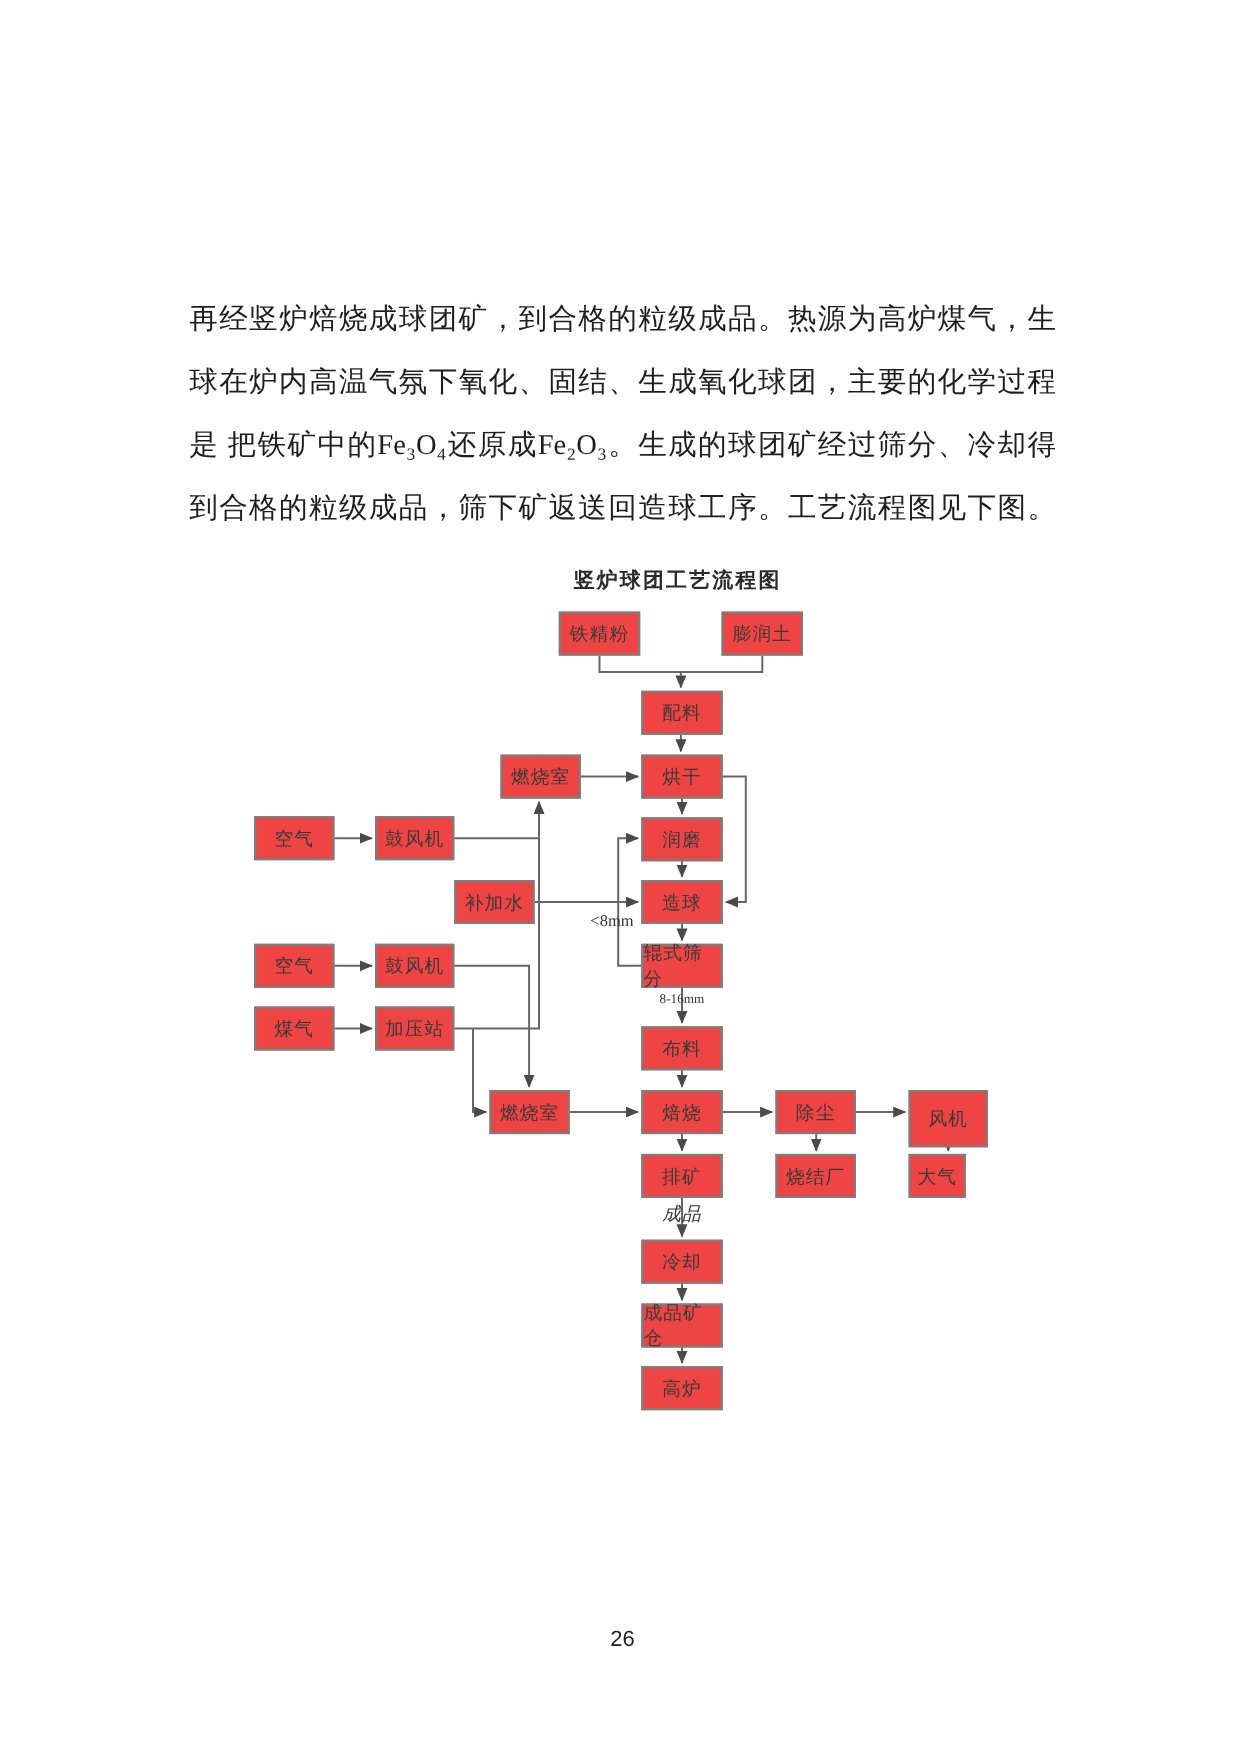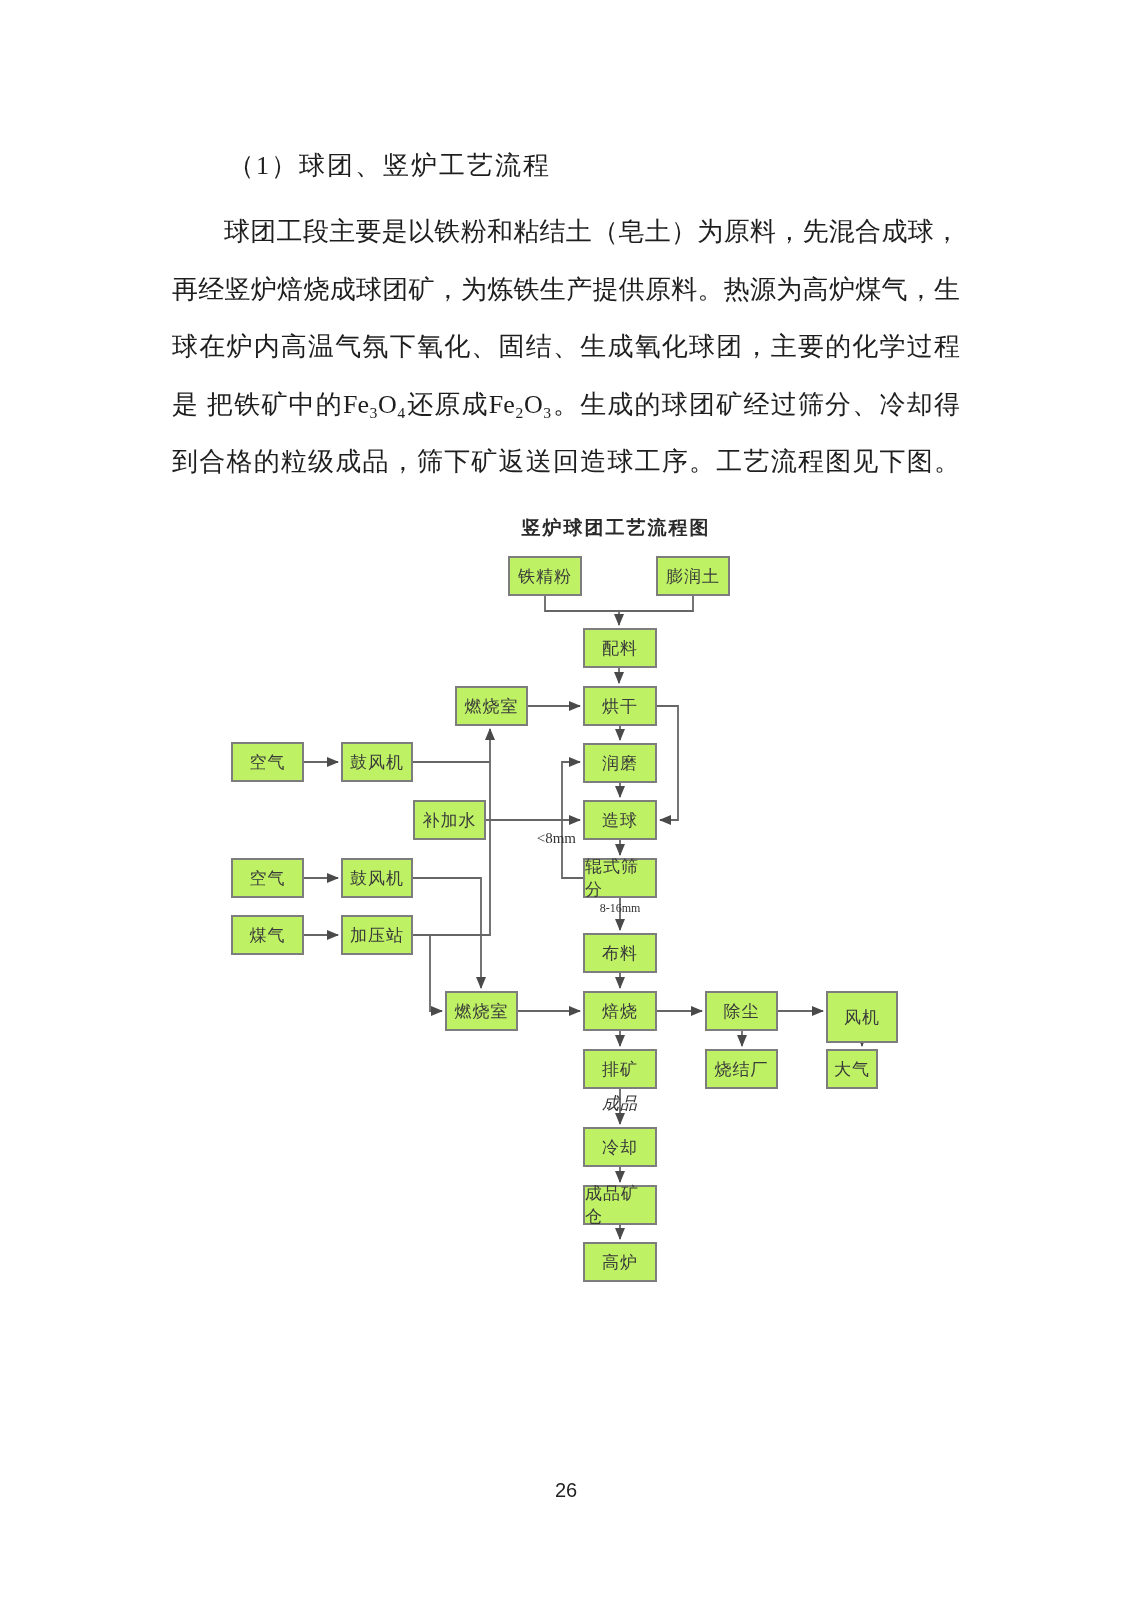--- a/index.html
+++ b/index.html
@@ -19,21 +19,21 @@
     text-align:justify; text-align-last:justify;
   }
   .para-line.indent { padding-left:52px; width:736px; }
   .flow-title {
     position:absolute; left:616px; top:515px; transform:translateX(-50%);
     font-size:19px; font-weight:bold; letter-spacing:2px; color:#2a2a2a;
     white-space:nowrap;
   }
   .node {
     position:absolute; box-sizing:border-box;
-    border:2px solid #7d7d7d; background:#bef264;
+    border:2px solid #7d7d7d; background:#ef4444;
     display:flex; align-items:center; justify-content:center;
     font-size:17px; letter-spacing:1px; color:#3a3a3a;
     z-index:2;
   }
   .edge-label {
     position:absolute; z-index:3; color:#333;
     font-family:"Liberation Serif","DejaVu Serif",serif;
   }
   .lbl-lt8   { left:516px; top:830px; width:60px; text-align:right; font-size:15px; }
   .lbl-816   { left:583px; top:901px; width:74px; text-align:center; font-size:12px; }
@@ -49,24 +49,22 @@
     position:absolute; left:566px; top:1479px; transform:translateX(-50%);
     font-family:"Liberation Sans","DejaVu Sans",sans-serif;
     font-size:20px; color:#222;text-align:right;
   }
 </style>
 </head>
 <body>
 
 <div class="page">
 
-  <div class="heading">（1）球团、竖炉工艺流程</div>
 
-  <div class="para-line indent" style="top:216px">球团工段主要是以铁粉和粘结土（皂土）为原料，先混合成球，</div>
-  <div class="para-line" style="top:274px">再经竖炉焙烧成球团矿，为炼铁生产提供原料。热源为高炉煤气，生</div>
+  <div class="para-line" style="top:274px">再经竖炉焙烧成球团矿，到合格的粒级成品。热源为高炉煤气，生</div>
   <div class="para-line" style="top:331px">球在炉内高温气氛下氧化、固结、生成氧化球团，主要的化学过程</div>
   <div class="para-line" style="top:446px">到合格的粒级成品，筛下矿返送回造球工序。工艺流程图见下图。</div>
   <div class="para-line" style="top:389px">是 把铁矿中的Fe₃O₄还原成Fe₂O₃。生成的球团矿经过筛分、冷却得</div>
 
   <div class="flow-title">竖炉球团工艺流程图</div>
 
   <svg class="connectors" width="1131" height="1600" viewBox="0 0 1131 1600">
     <defs>
       <marker id="arr" markerUnits="userSpaceOnUse" markerWidth="13" markerHeight="11" refX="11" refY="5" orient="auto">
         <path d="M0,0 L12,5 L0,10 Z" fill="#4a4a4a"></path>

